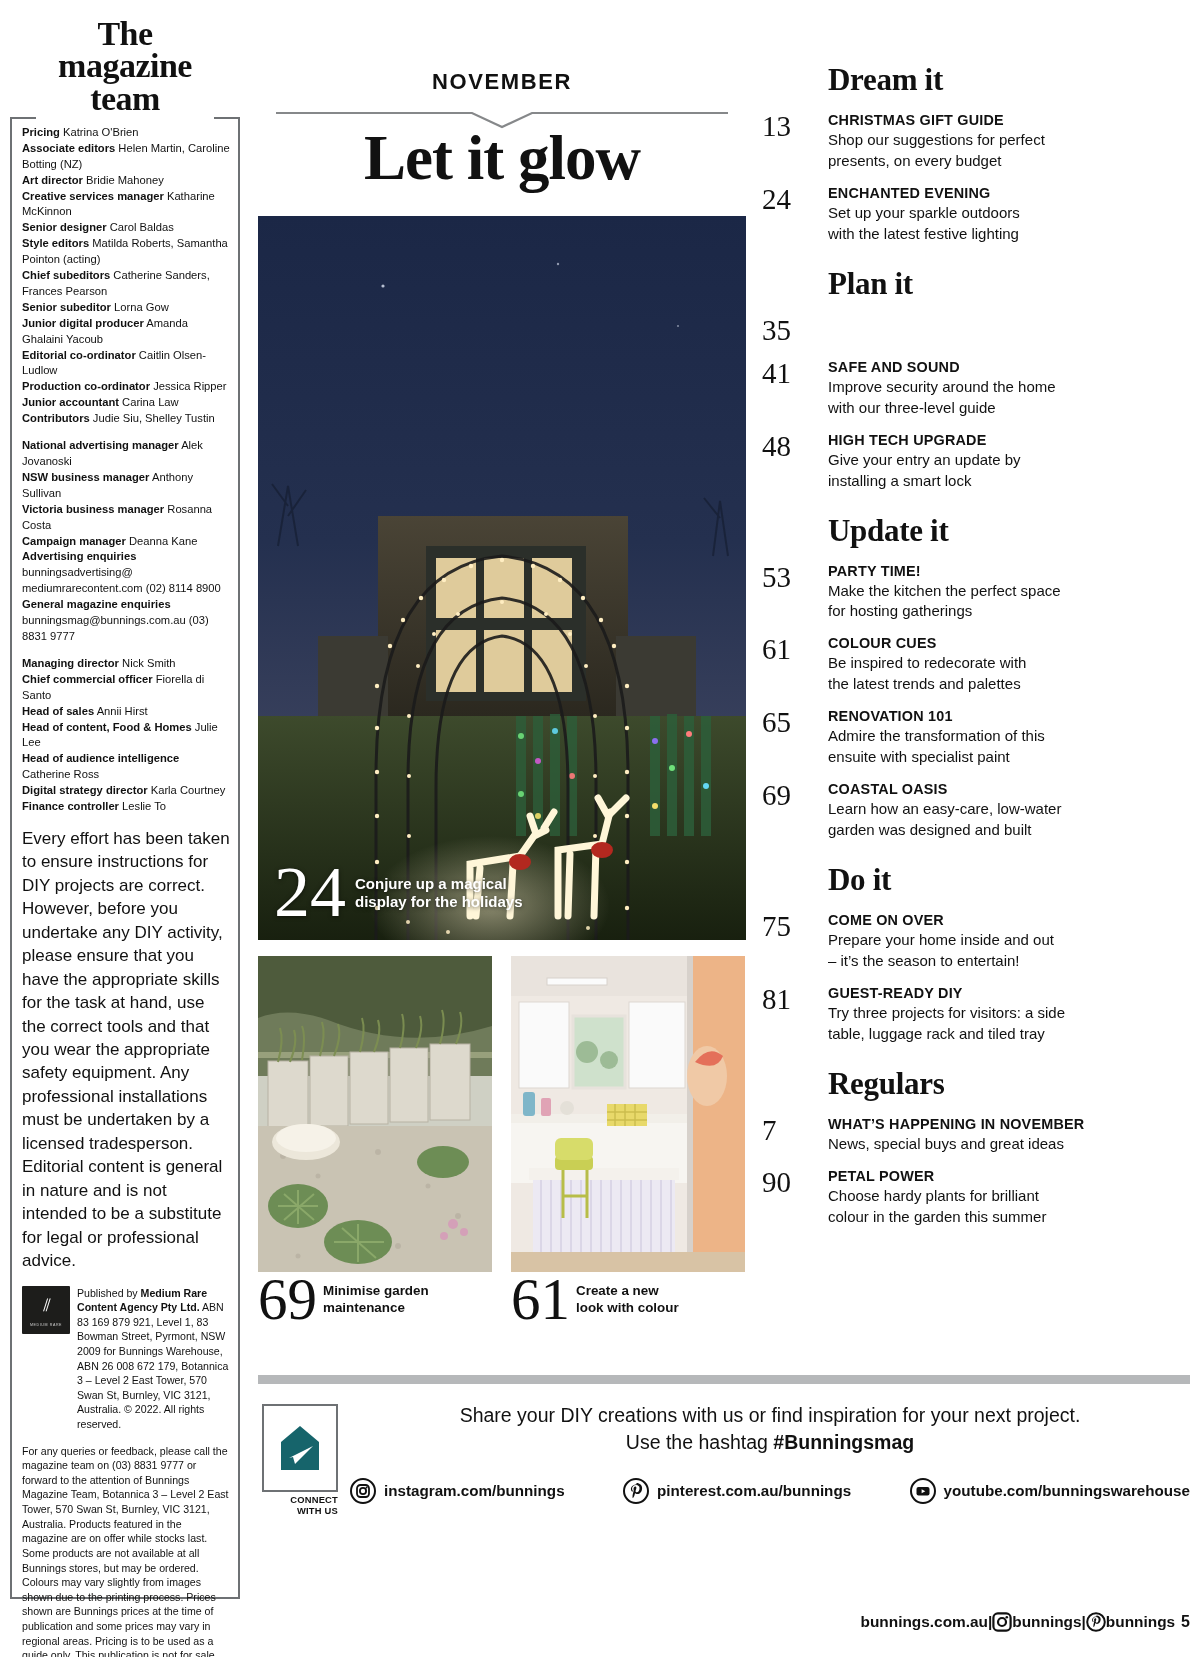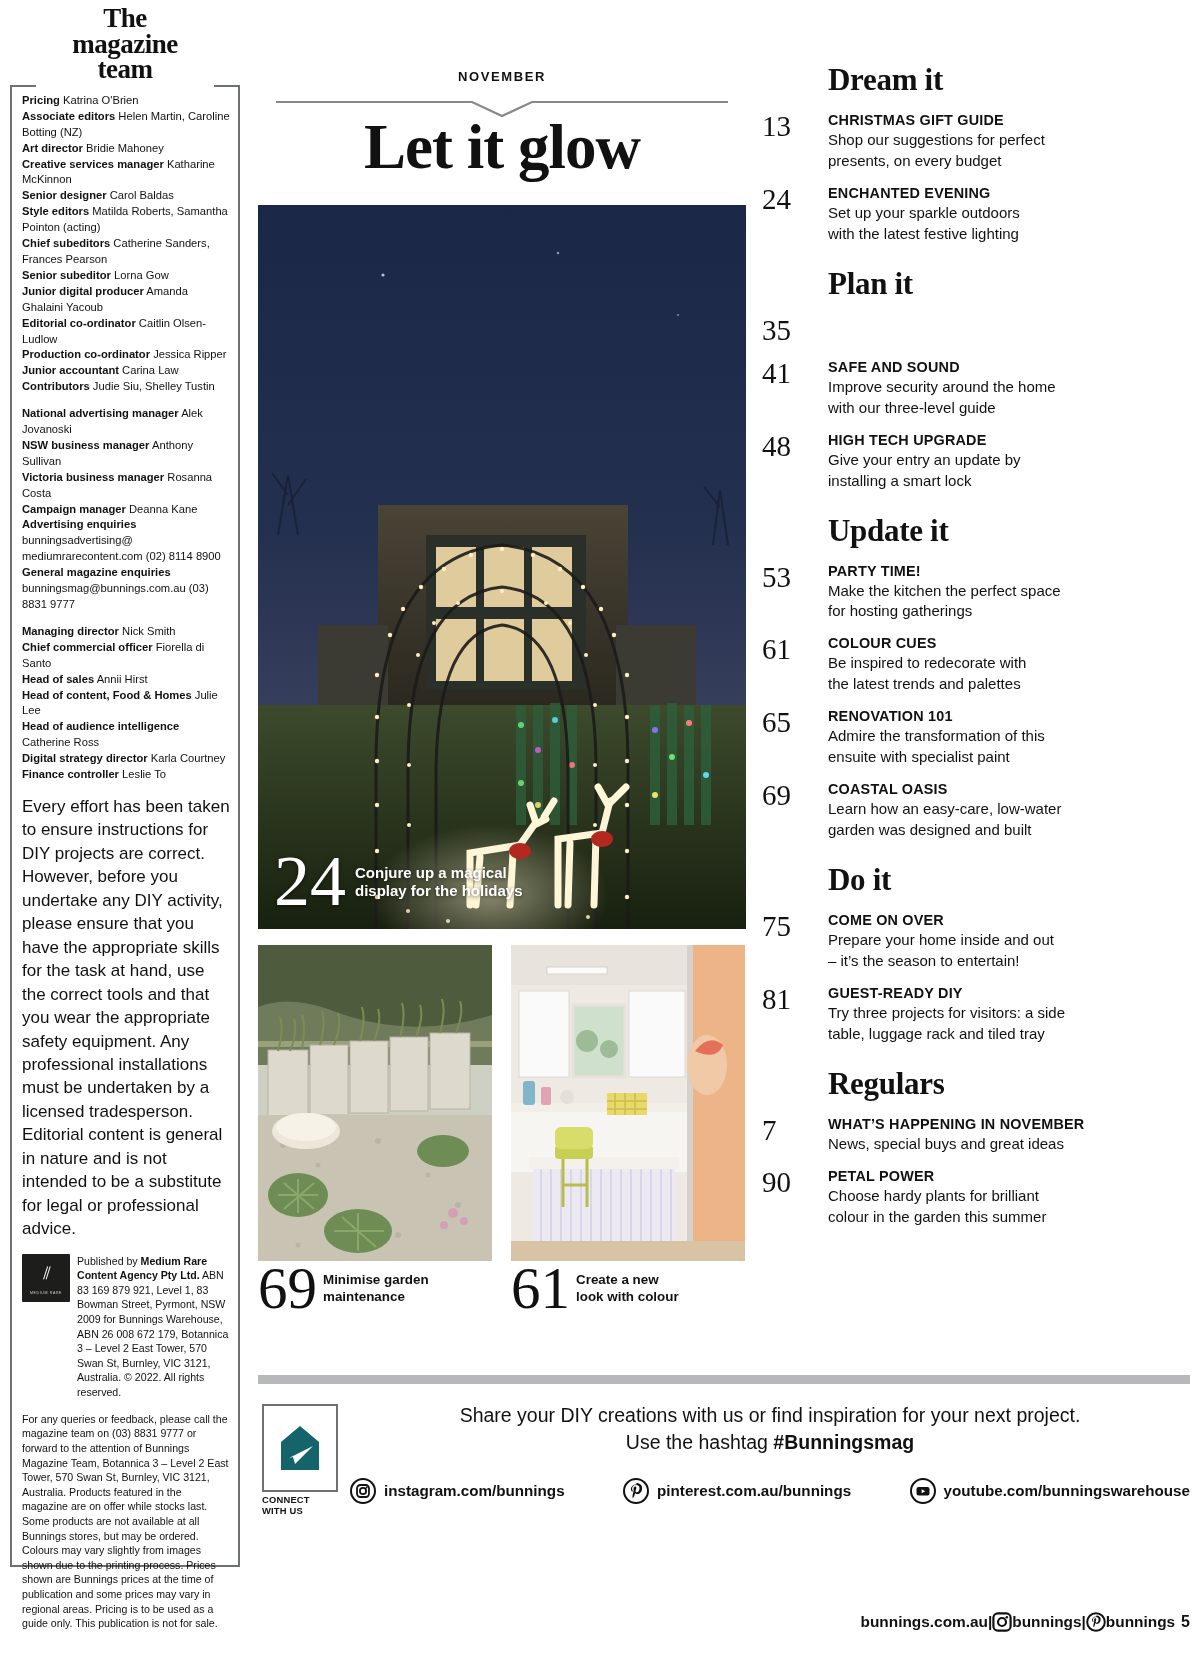--- a/index.html
+++ b/index.html
@@ -14,25 +14,25 @@
 
   
   .masthead {
     position: absolute; left: 0; top: 0;
     width: 248px; height: 1600px;
     padding: 0 8px 0 10px;
   }
   .mast-title {
     font-family: "Liberation Serif", serif;
     font-weight: bold;
-    font-size: 27px;
+    font-size: 34px;
     line-height: 0.95;
     text-align: center;
     letter-spacing: -0.5px;
-    padding-top: 6px;
+    padding-top: 18px;
   }
   .mast-box {
     position: relative;
     margin-top: 4px;
     border: 2px solid #6e7174;
     border-top: none;
     padding: 6px 8px 10px 10px;
     height: 1480px;
   }
   .mast-box::before, .mast-box::after {
@@ -70,21 +70,21 @@
   }
   .pub-text { font-size: 10.6px; line-height: 1.38; }
   .pub-text b { font-weight: bold; }
   .legal2 { font-size: 10.6px; line-height: 1.38; margin-top: 12px; }
 
   
   .center { position: absolute; left: 258px; top: 0; width: 488px; }
 
   .month {
     text-align: center;
-    font-size: 13px; font-weight: bold;
+    font-size: 22px; font-weight: bold;
     letter-spacing: 1.6px;
     margin-top: 69px;
   }
   .rule-wrap { position: relative; height: 22px; margin-top: 12px; }
   .rule-wrap svg { display:block; width:100%; height:22px; }
   .hero-title {
     font-family: "Liberation Serif", serif;
     font-weight: bold;
     font-size: 63px;
     text-align: center;
@@ -163,21 +163,21 @@
   .connect-box {
     width: 76px; height: 88px;
     border: 2px solid #6e7174;
     display:flex; align-items:center; justify-content:center;
   }
   .house {
     width: 42px; height: 48px; position: relative;
   }
   .house svg { display:block; }
   .connect-lbl {
-    text-align:left; font-size: 9.4px; font-weight: bold;
+    text-align:right; font-size: 9.4px; font-weight: bold;
     line-height:1.15; margin-top: 3px; letter-spacing: .2px;
   }
   .share {
     position: absolute; left: 350px; top: 1402px; width: 840px;
     text-align: center;
   }
   .share .ln { font-size: 19.5px; line-height: 1.38; }
   .share .ln b { font-weight: bold; }
   .socials {
     display: flex; justify-content: space-between; gap: 32px;

